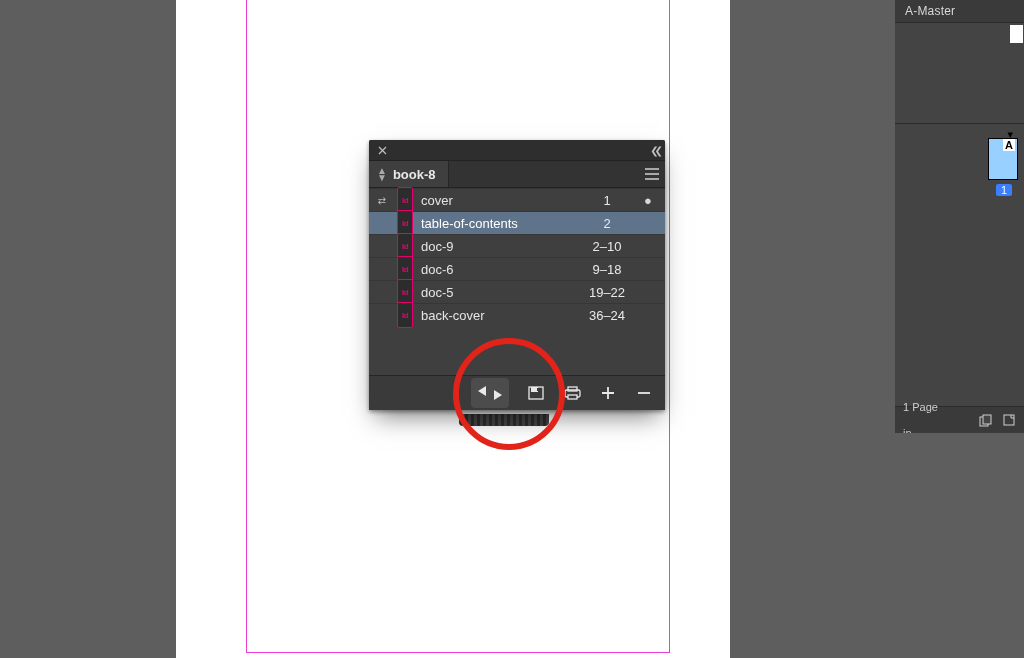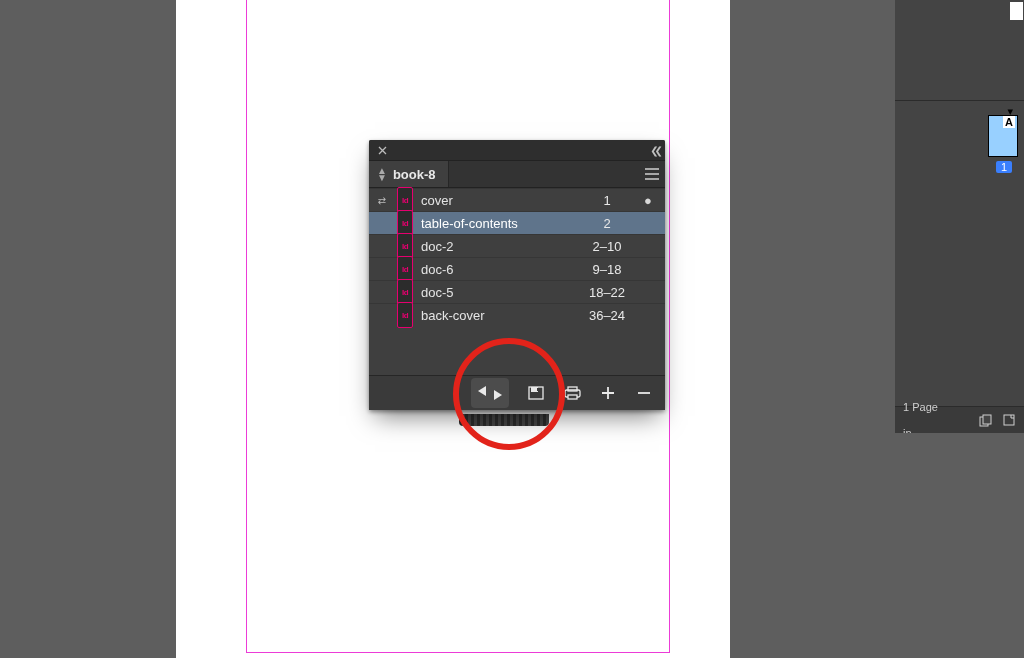--- a/index.html
+++ b/index.html
@@ -58,20 +58,21 @@
 <body>
 
 <div class="canvas-area">
   <div class="paper-shadow"></div>
   <div class="margin-guide"></div>
 </div>
 
 <div class="right-gap"></div>
 
 <div class="pages-panel">
+  <div class="pages-header">A-Master</div>
   <div class="pages-master-zone">
     <div class="master-white-chip"></div>
   </div>
   <div class="pages-body">
     <span class="thumb-caret">▾</span>
     <div class="thumb-frame">
       <span class="thumb-letter">A</span>
     </div>
     <div class="thumb-num">1</div>
   </div>
@@ -129,36 +130,36 @@
       <div class="bp-row selected">
         <span class="divider-icon"></span>
         <span class="id-chip">Id</span>
         <span class="doc-name">table-of-contents</span>
         <span class="page-range">2</span>
         <span class="row-dot"></span>
       </div>
       <div class="bp-row">
         <span class="divider-icon"></span>
         <span class="id-chip">Id</span>
-        <span class="doc-name">doc-2</span>
+        <span class="doc-name">doc-9</span>
         <span class="page-range">2–10</span>
         <span class="row-dot"></span>
       </div>
       <div class="bp-row">
         <span class="divider-icon"></span>
         <span class="id-chip">Id</span>
         <span class="doc-name">doc-6</span>
         <span class="page-range">9–18</span>
         <span class="row-dot"></span>
       </div>
       <div class="bp-row">
         <span class="divider-icon"></span>
         <span class="id-chip">Id</span>
         <span class="doc-name">doc-5</span>
-        <span class="page-range">18–22</span>
+        <span class="page-range">19–22</span>
         <span class="row-dot"></span>
       </div>
       <div class="bp-row">
         <span class="divider-icon"></span>
         <span class="id-chip">Id</span>
         <span class="doc-name">back-cover</span>
         <span class="page-range">36–24</span>
         <span class="row-dot"></span>
       </div>
     </div>

